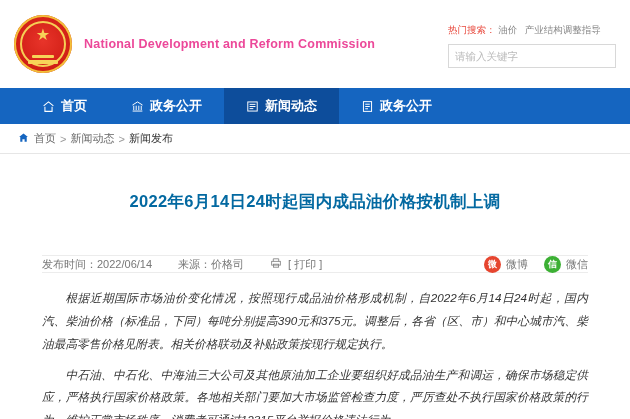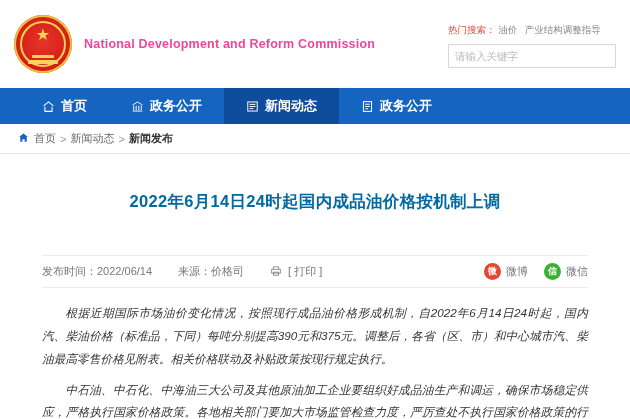--- a/index.html
+++ b/index.html
@@ -156,41 +156,41 @@
     background: #fff;
   }
   .crumb-home {
     color: #1565c0;
     margin-right: 5px;
     font-size: 11px;
     line-height: 1;
   }
   .crumb-wrap a { color: #666; text-decoration: none; }
   .crumb-wrap .sep { margin: 0 4px; color: #999; }
-  .crumb-wrap .cur { color: #333; font-weight: bold; }
+  .crumb-wrap .cur { color: #333; font-weight: normal; }
 
   
   .article {
     padding: 0 42px;
   }
   .art-title {
     font-size: 16.5px;
     font-weight: bold;
     color: #0369a1;
     text-align: center;
     letter-spacing: .3px;
     margin: 36px 0 0 0;
     line-height: 1.4;
   }
 
   .meta {
     margin-top: 42px;
     border-top: 1px solid #ececec;
     border-bottom: 1px solid #ececec;
-    height: 33px;
+    height: 18px;
     display: flex;
     align-items: center;
     font-size: 11px;
     color: #777;
   }
   .meta .m-item { margin-right: 26px; white-space: nowrap; }
   .meta .m-print {
     display: flex; align-items: center; gap: 6px;
     color: #777; cursor: pointer;
   }

